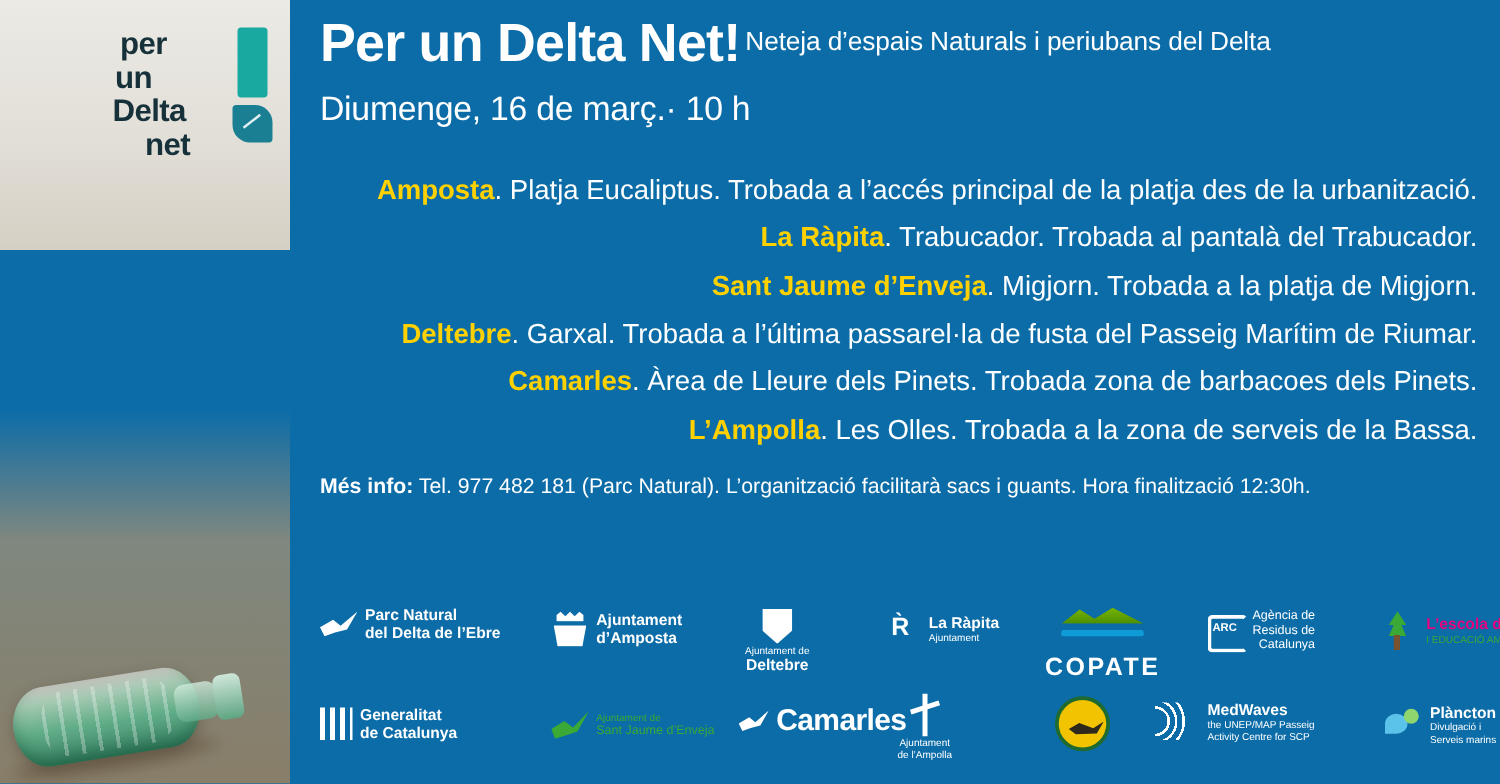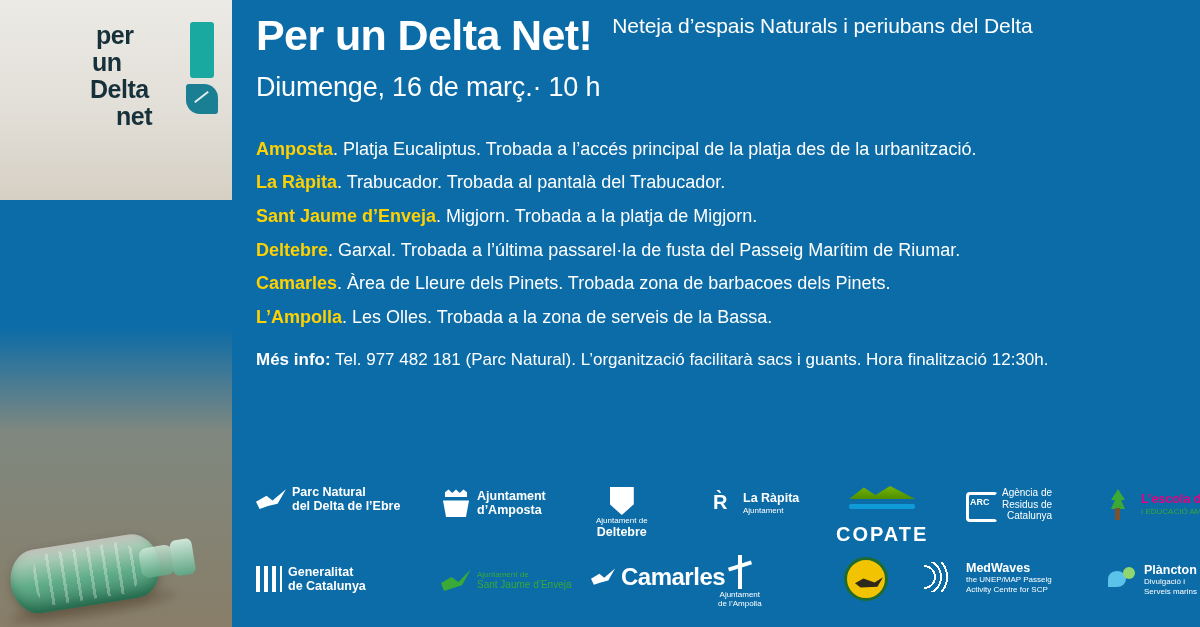--- a/index.html
+++ b/index.html
@@ -153,22 +153,22 @@
 
   
   .content {
     position: relative;
     flex: 1 1 auto;
     padding: 14px 18px 8px 24px;
     color: #ffffff;
   }
   .title-row {
     display: flex;
-    align-items: flex-start;
-    gap: 20px;
+    align-items: center;
+    gap: 4px;
   }
   .main-title {
     font-size: 43px;
     font-weight: bold;
     letter-spacing: -0.6px;
     line-height: 1.02;
     white-space: nowrap;
   }
   .subtitle {
     font-size: 21px;
@@ -183,23 +183,24 @@
     letter-spacing: -0.2px;
   }
 
   .locations {
     margin-top: 36px;
     display: flex;
     flex-direction: column;
     gap: 12px;
   }
   .loc-row {
-    font-size: 18px;
+    font-size: 22px;
     line-height: 1.2;
     white-space: nowrap;
+    text-align: right;
   }
   .loc-town {
     color: #ffd100;
     font-weight: bold;
   }
   .loc-desc { color: #ffffff; }
 
   .more-info {
     margin-top: 22px;
     font-size: 17px;

